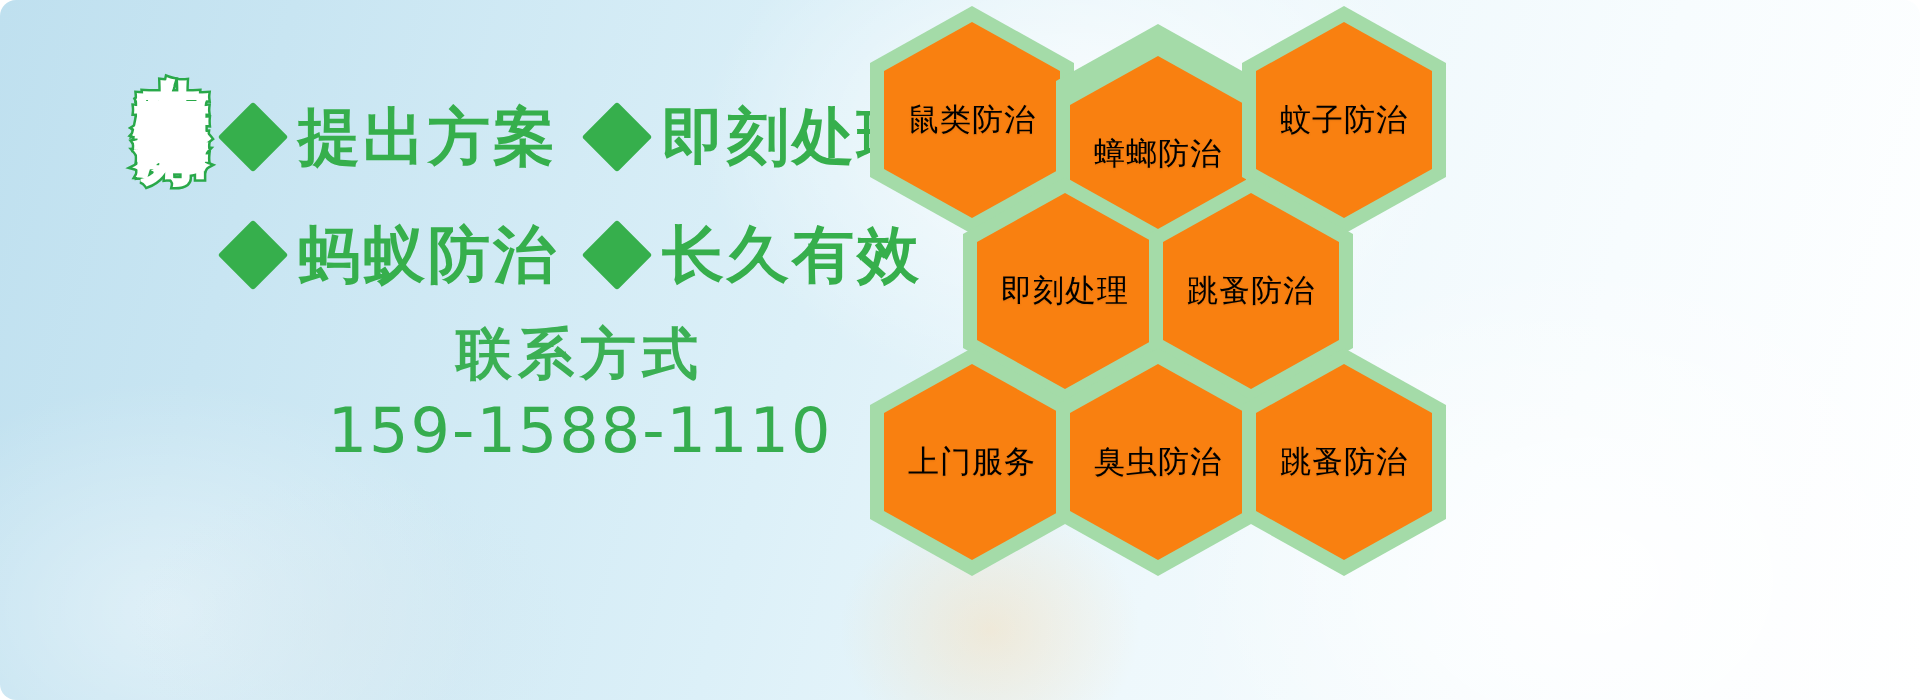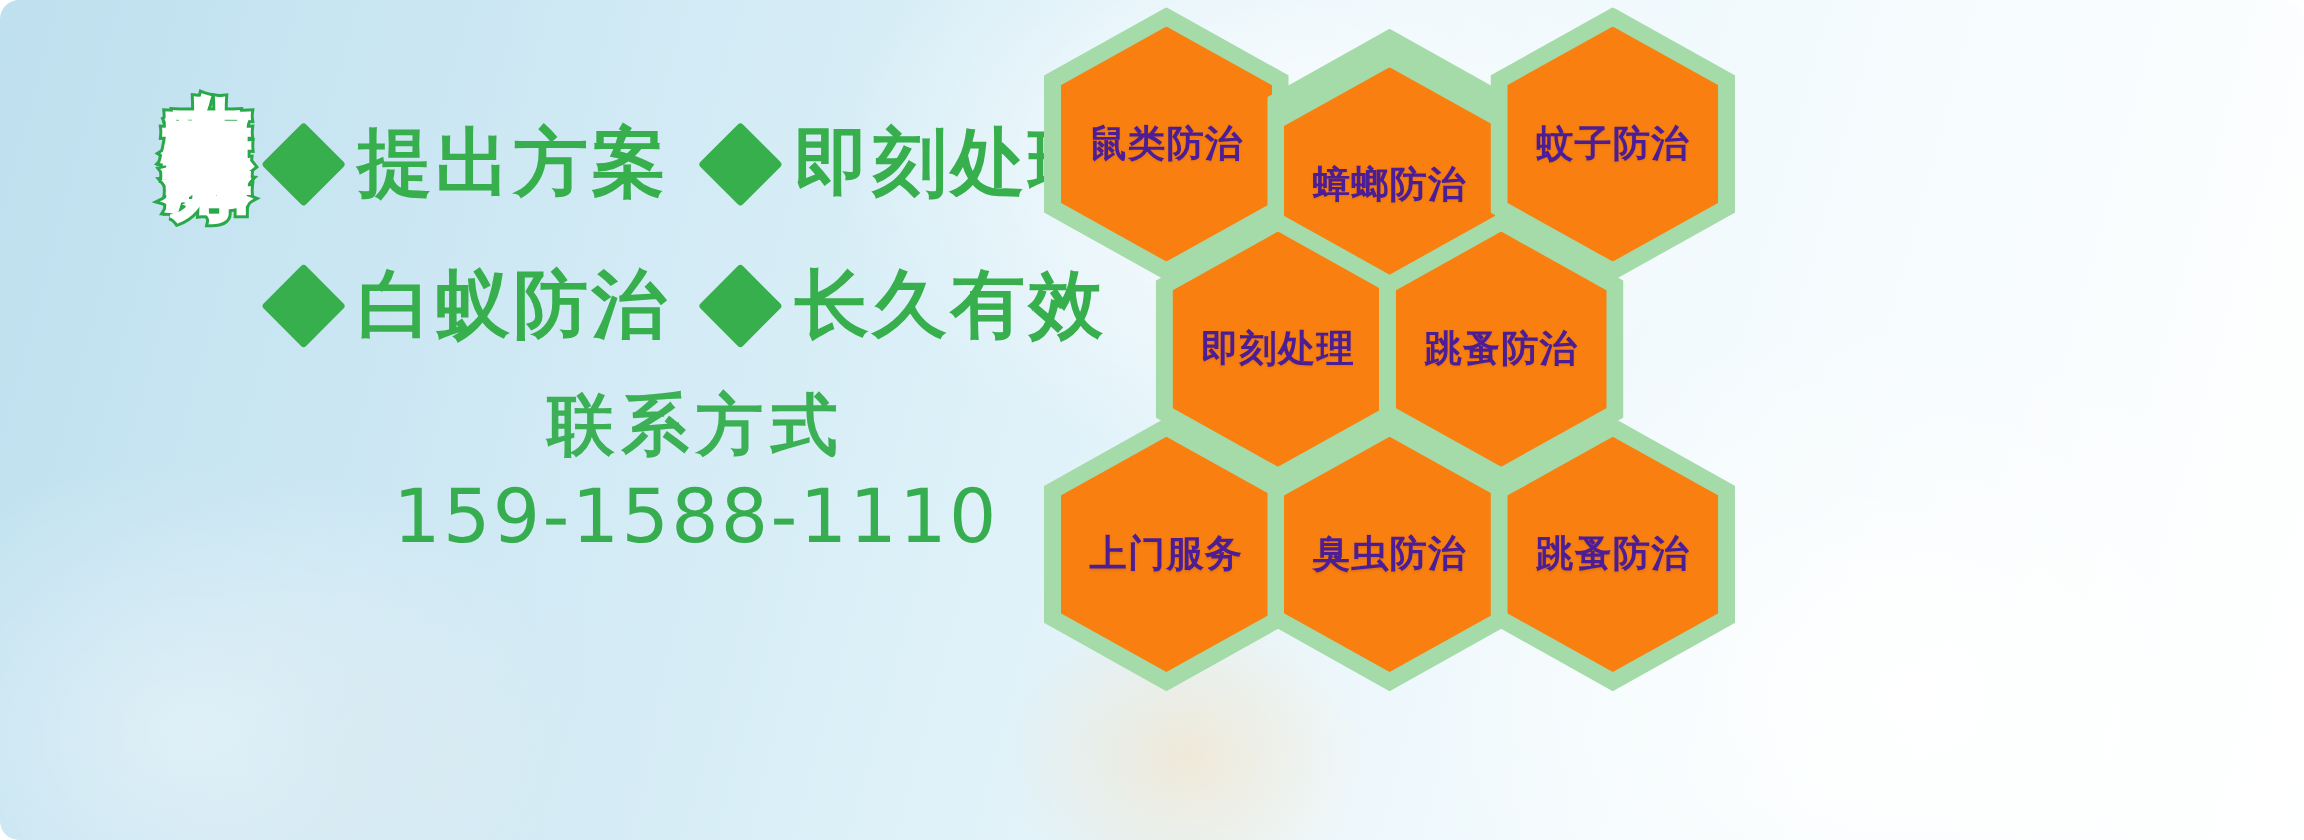--- a/index.html
+++ b/index.html
@@ -69,21 +69,21 @@
     background:#a4dba8;
     clip-path:polygon(50% 0%,100% 25%,100% 75%,50% 100%,0% 75%,0% 25%);
     display:flex;align-items:center;justify-content:center;
   }
   .hex-inner{
     width:176px;height:196px;background:#f98010;
     clip-path:polygon(50% 0%,100% 25%,100% 75%,50% 100%,0% 75%,0% 25%);
     display:flex;align-items:center;justify-content:center;
   }
   .hex-label{
-    font-size:31px;font-weight:700;color:#4c1d95;letter-spacing:1px;
+    font-size:31px;font-weight:400;color:#000000;letter-spacing:1px;
     white-space:nowrap;text-shadow:0 1px 2px rgba(150,70,0,.22);
   }
 </style>
 </head>
 <body>
 
 <div id="banner">
 
   <div class="bloom b1"></div>
   <div class="bloom b2"></div>
@@ -101,21 +101,21 @@
       </div>
       <span class="gap"></span>
       <div class="slogan-item">
         <span class="diamond"></span>
         <span class="slogan-text">即刻处理</span>
       </div>
     </div>
     <div class="slogan-row">
       <div class="slogan-item">
         <span class="diamond"></span>
-        <span class="slogan-text">白蚁防治</span>
+        <span class="slogan-text">蚂蚁防治</span>
       </div>
       <span class="gap"></span>
       <div class="slogan-item">
         <span class="diamond"></span>
         <span class="slogan-text">长久有效</span>
       </div>
     </div>
   </div>
 
   <div id="contact">

